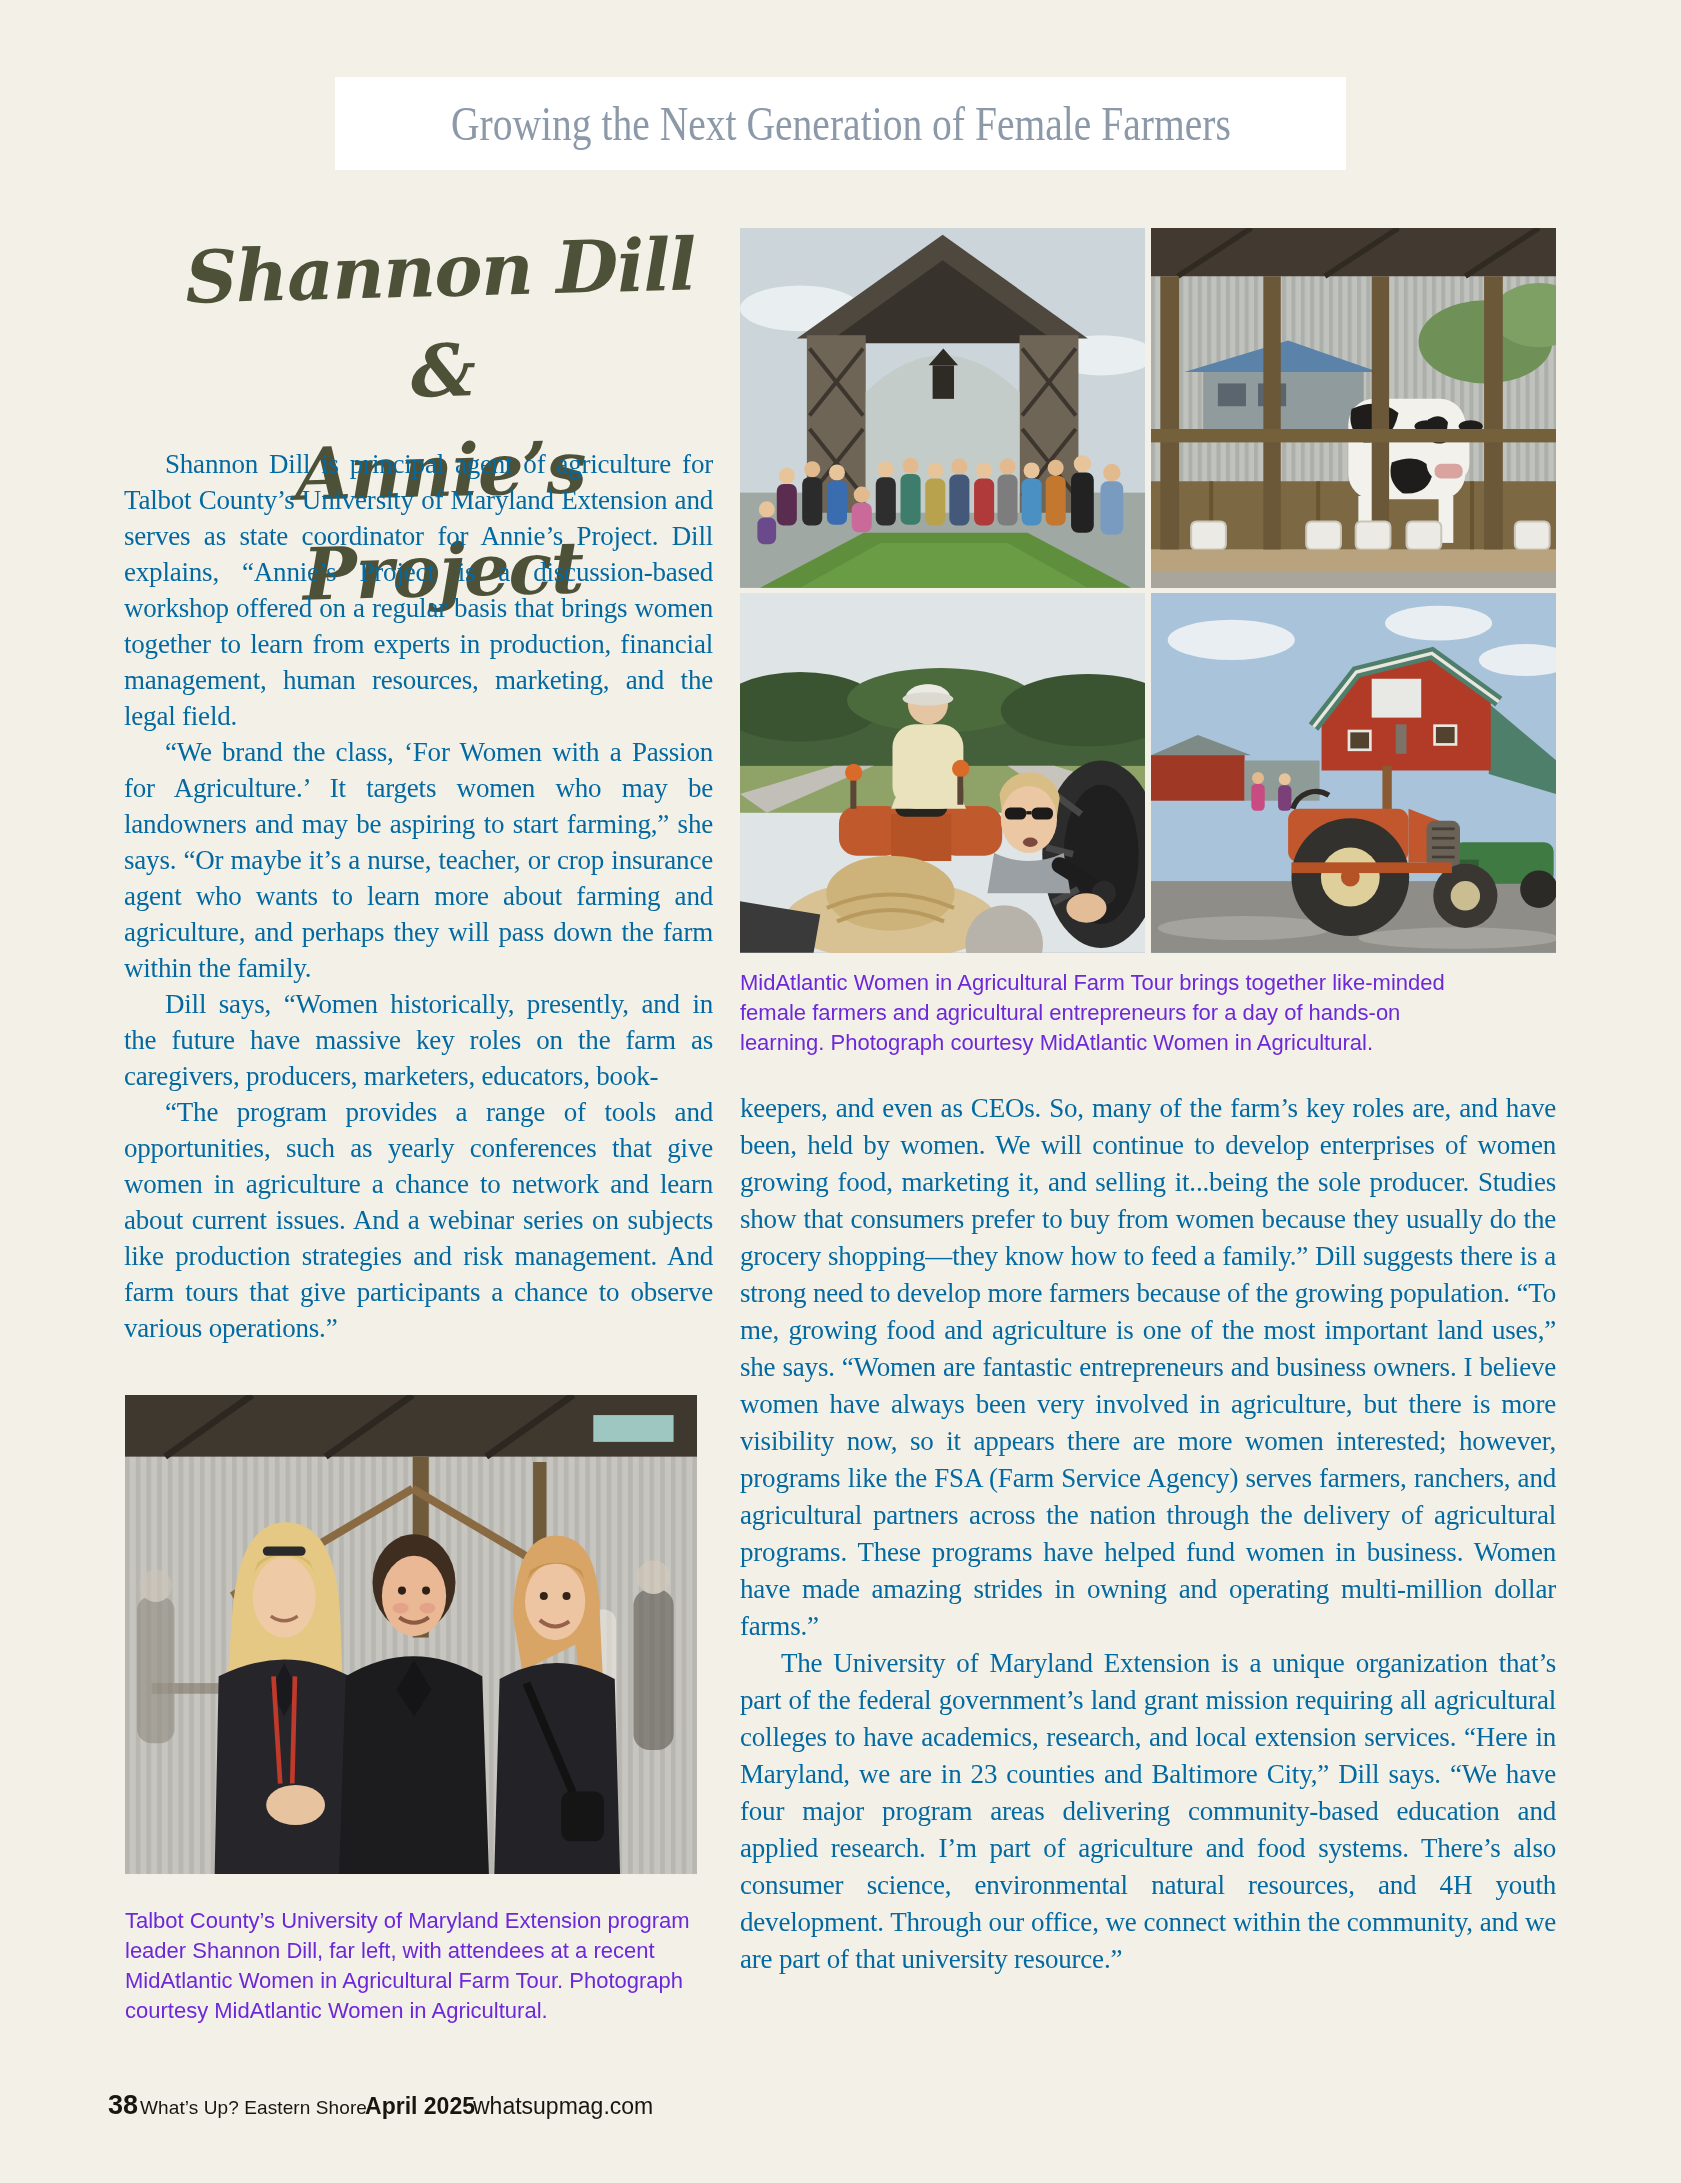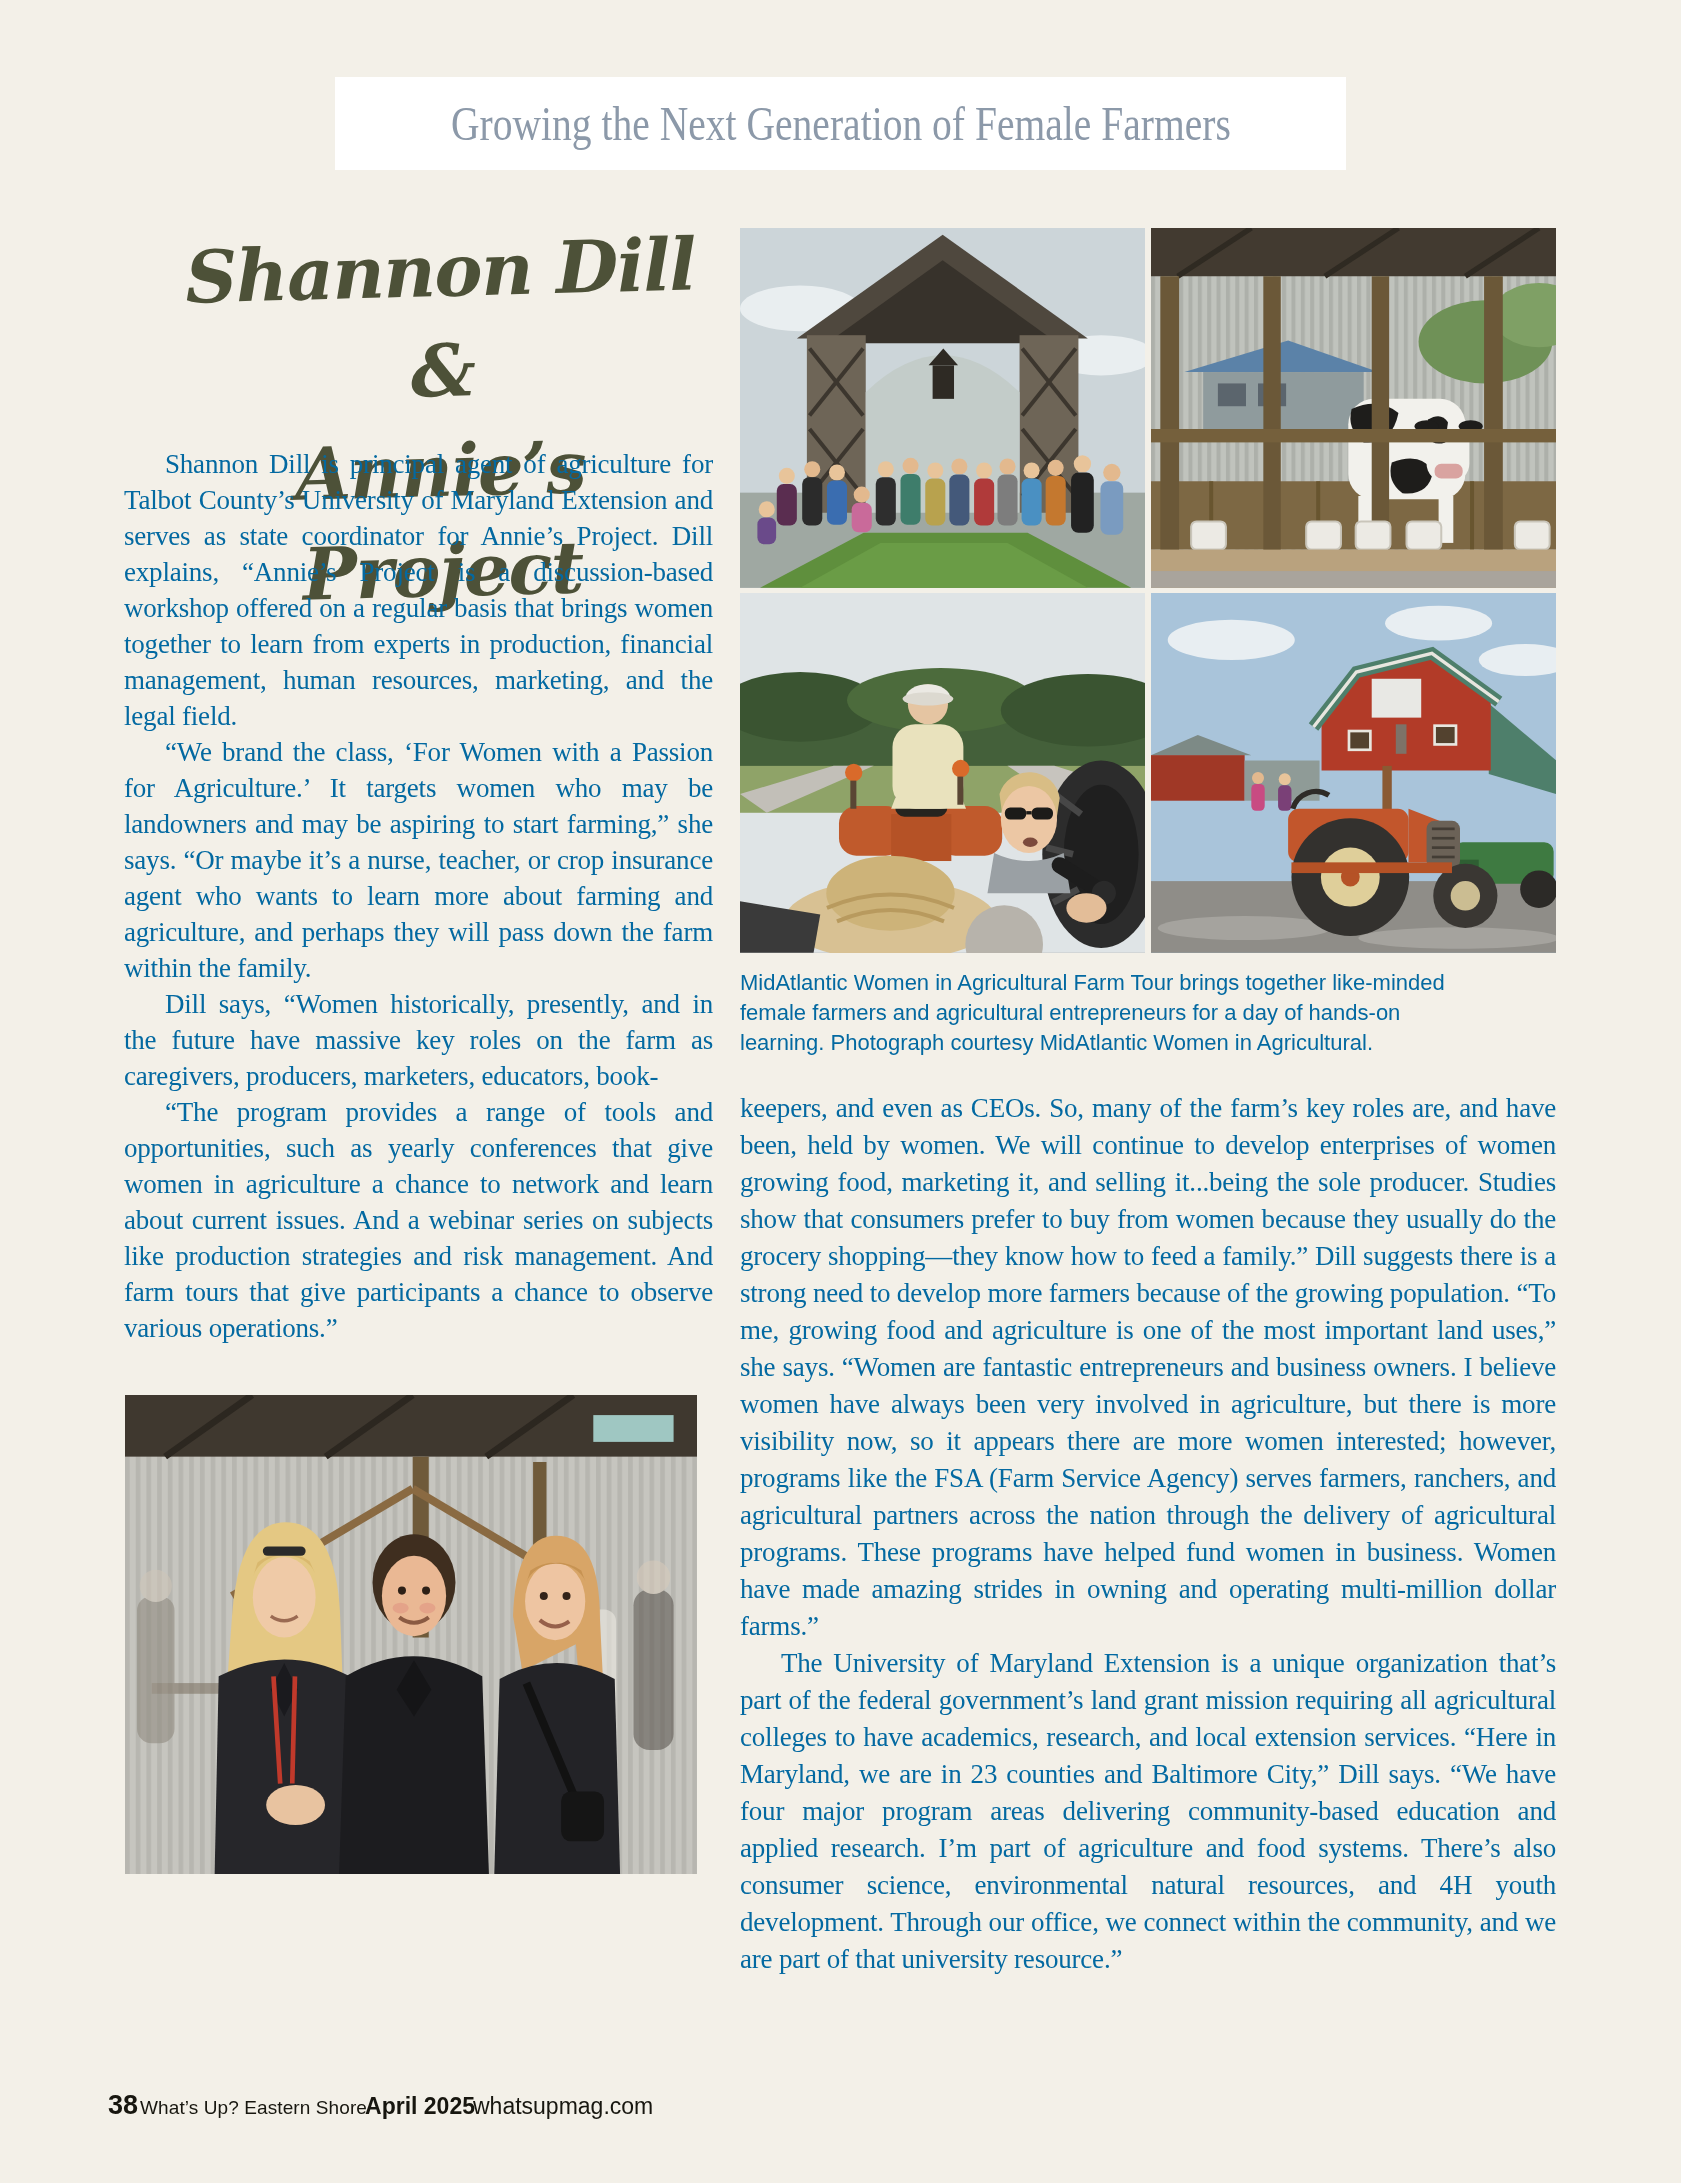--- a/index.html
+++ b/index.html
@@ -40,21 +40,21 @@
     letter-spacing:-0.2px;
   }
   .col p{margin:0;text-indent:41px;}
   .col p.no-indent{text-indent:0;}
   .left-col{left:124px;top:446px;width:589px;font-size:27px;line-height:36px;}
   .right-col{left:740px;top:1090px;width:816px;font-size:27px;line-height:37px;}
   
   .caption{
     position:absolute;
     font-family:"Liberation Sans", sans-serif;
-    font-size:22px;line-height:30px;color:#0369a1;
+    font-size:22px;line-height:30px;color:#6d28d9;
     text-align:left;
   }
   .grid-caption{left:740px;top:968px;width:746px;}
   .bottom-caption{left:125px;top:1906px;width:566px;}
   
   .photo-grid{
     position:absolute;left:740px;top:228px;width:816px;height:725px;
     display:grid;grid-template-columns:1fr 1fr;grid-template-rows:1fr 1fr;gap:5.4px;
   }
   .photo{width:100%;height:100%;overflow:hidden;background:#999;}
@@ -428,20 +428,21 @@
         <path d="M620,336 q22,18 44,2" stroke="#96604a" stroke-width="6" fill="none"></path>
         <circle cx="626" cy="300" r="6" fill="#33241a"></circle>
         <circle cx="660" cy="300" r="6" fill="#33241a"></circle>
         <path d="M560,424 q84,-48 172,0 l8,291 l-188,0 Z" fill="#232327"></path>
         <line x1="600" y1="430" x2="672" y2="600" stroke="#121212" stroke-width="12"></line>
         <rect x="652" y="592" width="64" height="74" rx="14" fill="#151515"></rect>
       </g>
     </svg>
   </div>
 
+  <div class="caption bottom-caption">Talbot County’s University of Maryland Extension program leader Shannon Dill, far left, with attendees at a recent MidAtlantic Women in Agricultural Farm Tour. Photograph courtesy MidAtlantic Women in Agricultural.</div>
 
   <div class="footer">
     <span class="pgnum">38</span>
     <span class="mag">What’s Up? Eastern Shore</span>
     <span class="issue">April 2025</span>
     <span class="site">whatsupmag.com</span>
   </div>
 
 </div>
 

